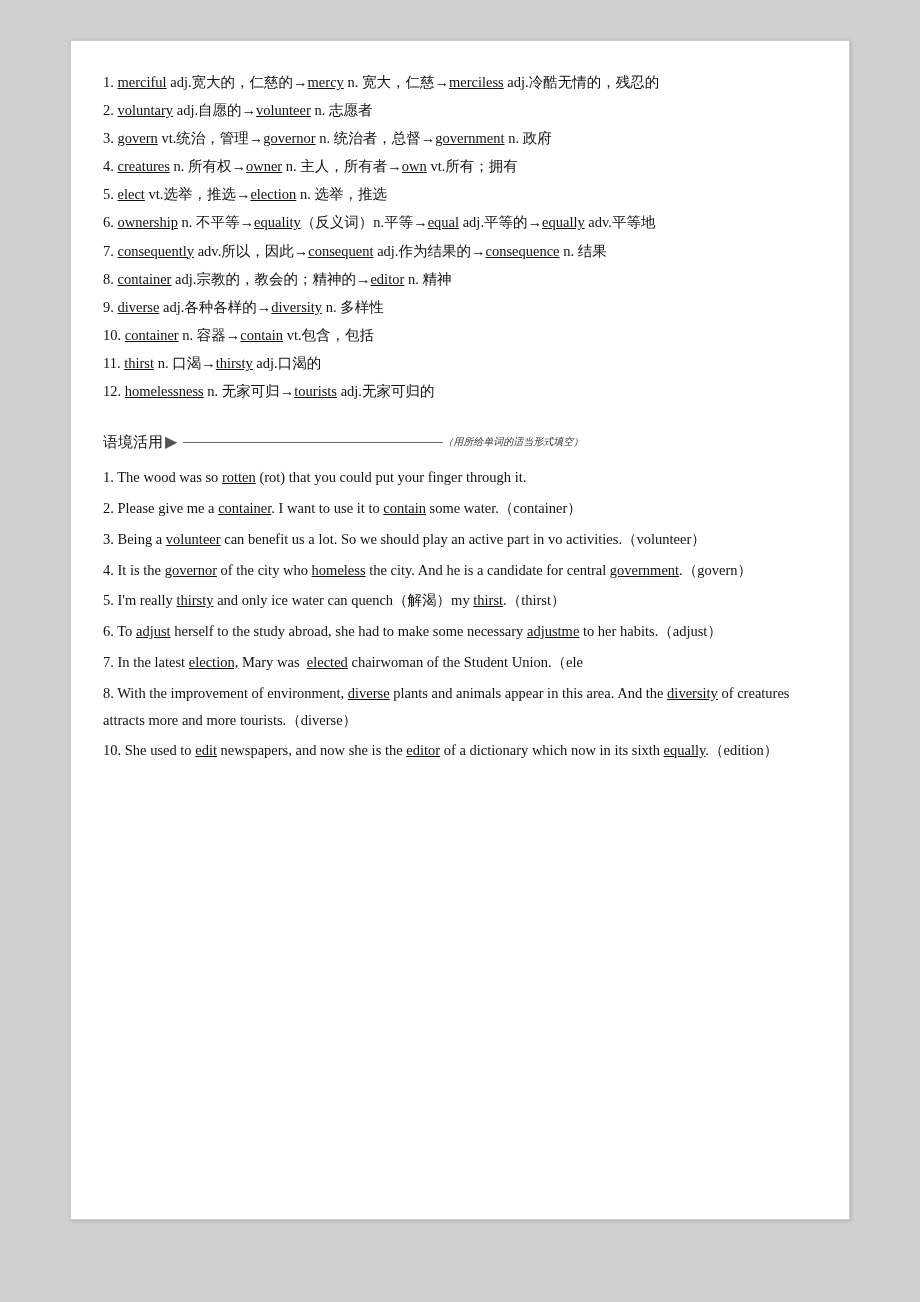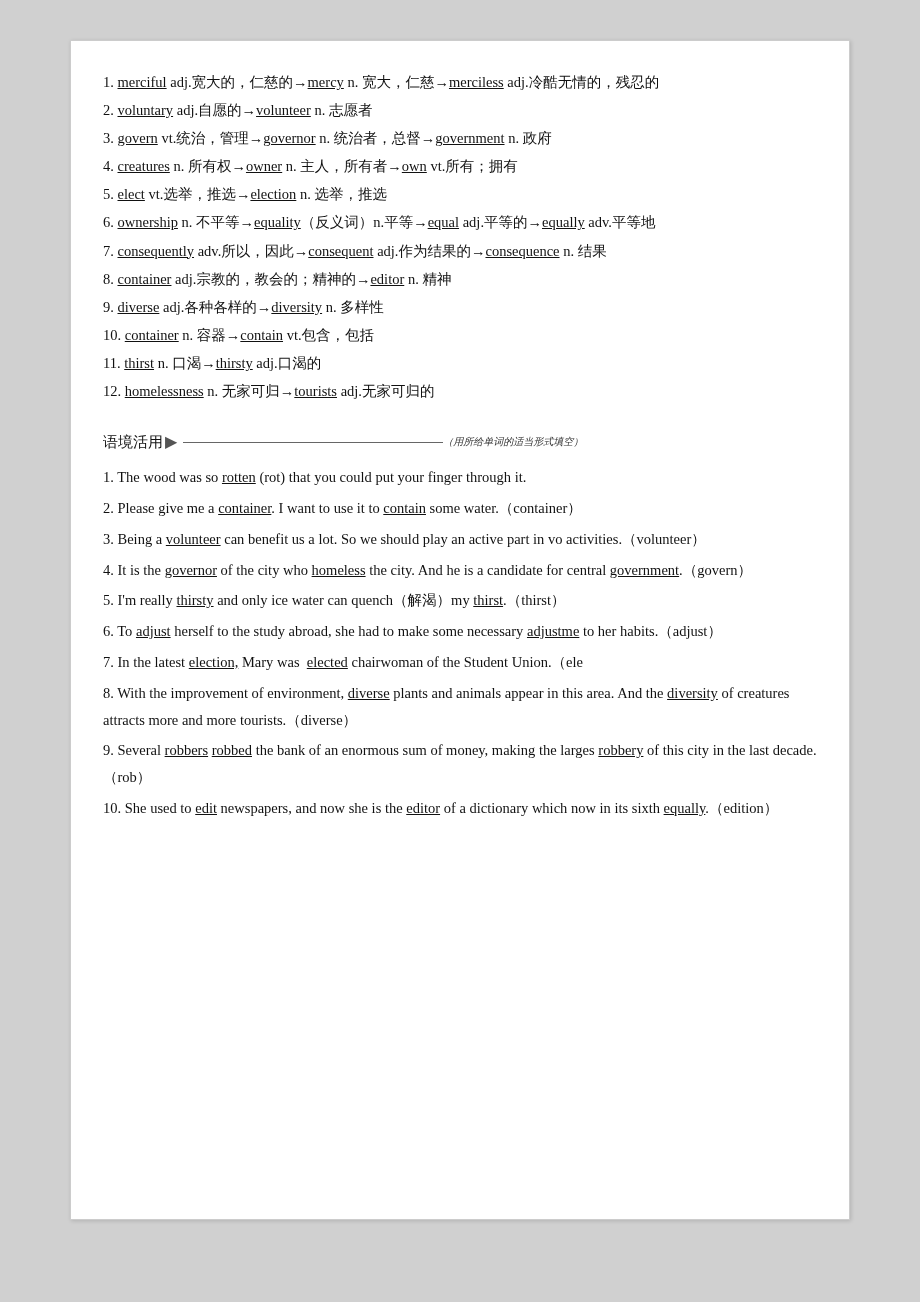--- a/index.html
+++ b/index.html
@@ -115,16 +115,15 @@
 
   <ol class="exercise-list" id="exercise-list" style="list-style:none;">
   <li>1. The wood was so <span class="underline">rotten</span> (rot) that you could put your finger through it.</li>
       <li>2. Please give me a <span class="underline">container</span>. I want to use it to <span class="underline">contain</span> some water.（container）</li>
       <li>3. Being a <span class="underline">volunteer</span> can benefit us a lot. So we should play an active part in vo activities.（volunteer）</li>
       <li>4. It is the <span class="underline">governor</span> of the city who <span class="underline">homeless</span> the city. And he is a candidate for central <span class="underline">government</span>.（govern）</li>
       <li>5. I'm really <span class="underline">thirsty</span> and only ice water can quench（解渴）my <span class="underline">thirst</span>.（thirst）</li>
       <li>6. To <span class="underline">adjust</span> herself to the study abroad, she had to make some necessary <span class="underline">adjustme</span> to her habits.（adjust）</li>
       <li>7. In the latest <span class="underline">election,</span> Mary was &nbsp;<span class="underline">elected</span> chairwoman of the Student Union.（ele</li>
       <li>8. With the improvement of environment, <span class="underline">diverse</span> plants and animals appear in this area. And the <span class="underline">diversity</span> of creatures attracts more and more tourists.（diverse）</li>
-      <li>9. Several <span class="underline">robbers</span> <span class="underline">robbed</span> the bank of an enormous sum of money, making the larges <span class="underline">robbery</span> of this city in the last decade.（rob）</li>
       <li>10. She used to <span class="underline">edit</span> newspapers, and now she is the <span class="underline">editor</span> of a dictionary which now in its sixth <span class="underline">equally</span>.（edition）</li>
     </ol>
 </div>
 
 </body></html>

